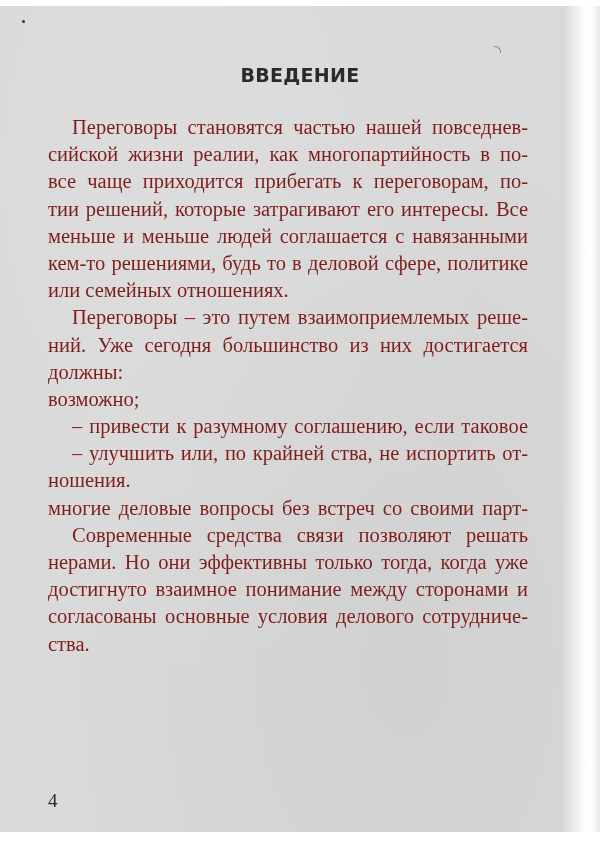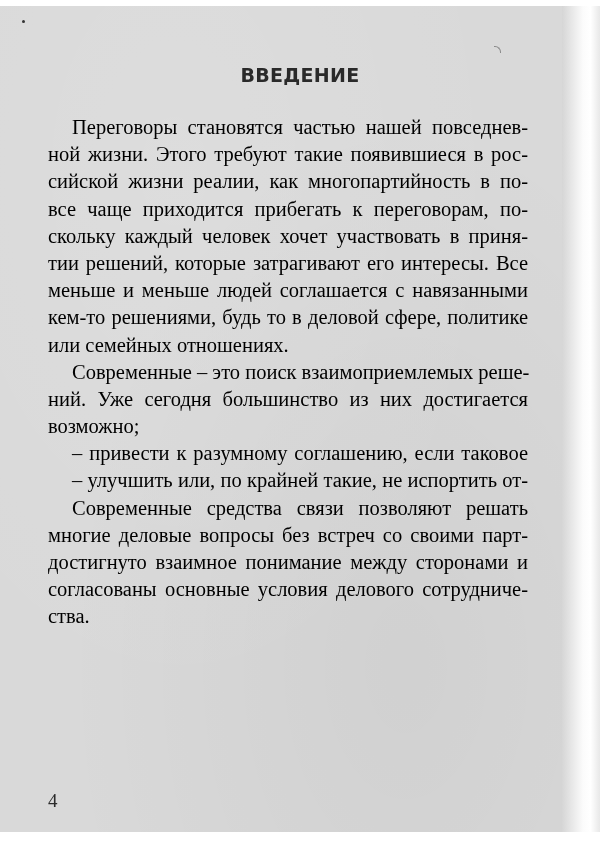--- a/index.html
+++ b/index.html
@@ -64,21 +64,21 @@
     letter-spacing: 0.3px;
     color: #2a2a2a;
   }
   .text {
     position: absolute;
     left: 48px;
     top: 114px;
     width: 480px;
     font-size: 20.5px;
     line-height: 27.2px;
-    color: #000000;
+    color: #7f1d1d;
   }
   .line {
     display: block;
     white-space: nowrap;
     text-align: justify;
     text-align-last: justify;
     height: 27.2px;
   }
   .line.indent {
     padding-left: 24px;
@@ -99,33 +99,34 @@
 
 <div class="page"></div>
 <div class="page-edge"></div>
 <div class="speck"></div>
 <div class="tick-mark"></div>
 
 <h1 class="heading" style="margin:0;">ВВЕДЕНИЕ</h1>
 
 <div class="text" id="body-text">
     <span class="line indent">Переговоры становятся частью нашей повседнев-</span>
-    <span class="line">ной жизни. Этого требуют такие появившиеся в рос-</span>
     <span class="line">сийской жизни реалии, как многопартийность в по-</span>
     <span class="line">все чаще приходится прибегать к переговорам, по-</span>
-    <span class="line">скольку каждый человек хочет участвовать в приня-</span>
     <span class="line">тии решений, которые затрагивают его интересы. Все</span>
     <span class="line">меньше и меньше людей соглашается с навязанными</span>
     <span class="line">кем-то решениями, будь то в деловой сфере, политике</span>
     <span class="line last">или семейных отношениях.</span>
-    <span class="line indent">Современные – это поиск взаимоприемлемых реше-</span>
+    <span class="line indent">Переговоры – это путем взаимоприемлемых реше-</span>
     <span class="line">ний. Уже сегодня большинство из них достигается</span>
+    <span class="line last">должны:</span>
     <span class="line last">возможно;</span>
     <span class="line indent">– привести к разумному соглашению, если таковое</span>
-    <span class="line indent">– улучшить или, по крайней такие, не испортить от-</span>
+    <span class="line indent">– улучшить или, по крайней ства, не испортить от-</span>
+    <span class="line last">ношения.</span>
+    <span class="line">многие деловые вопросы без встреч со своими парт-</span>
     <span class="line indent">Современные средства связи позволяют решать</span>
-    <span class="line">многие деловые вопросы без встреч со своими парт-</span>
+    <span class="line">нерами. Но они эффективны только тогда, когда уже</span>
     <span class="line">достигнуто взаимное понимание между сторонами и</span>
     <span class="line">согласованы основные условия делового сотрудниче-</span>
     <span class="line last">ства.</span>
   </div>
 
 <div class="page-number">4</div>
 
 </body></html>

